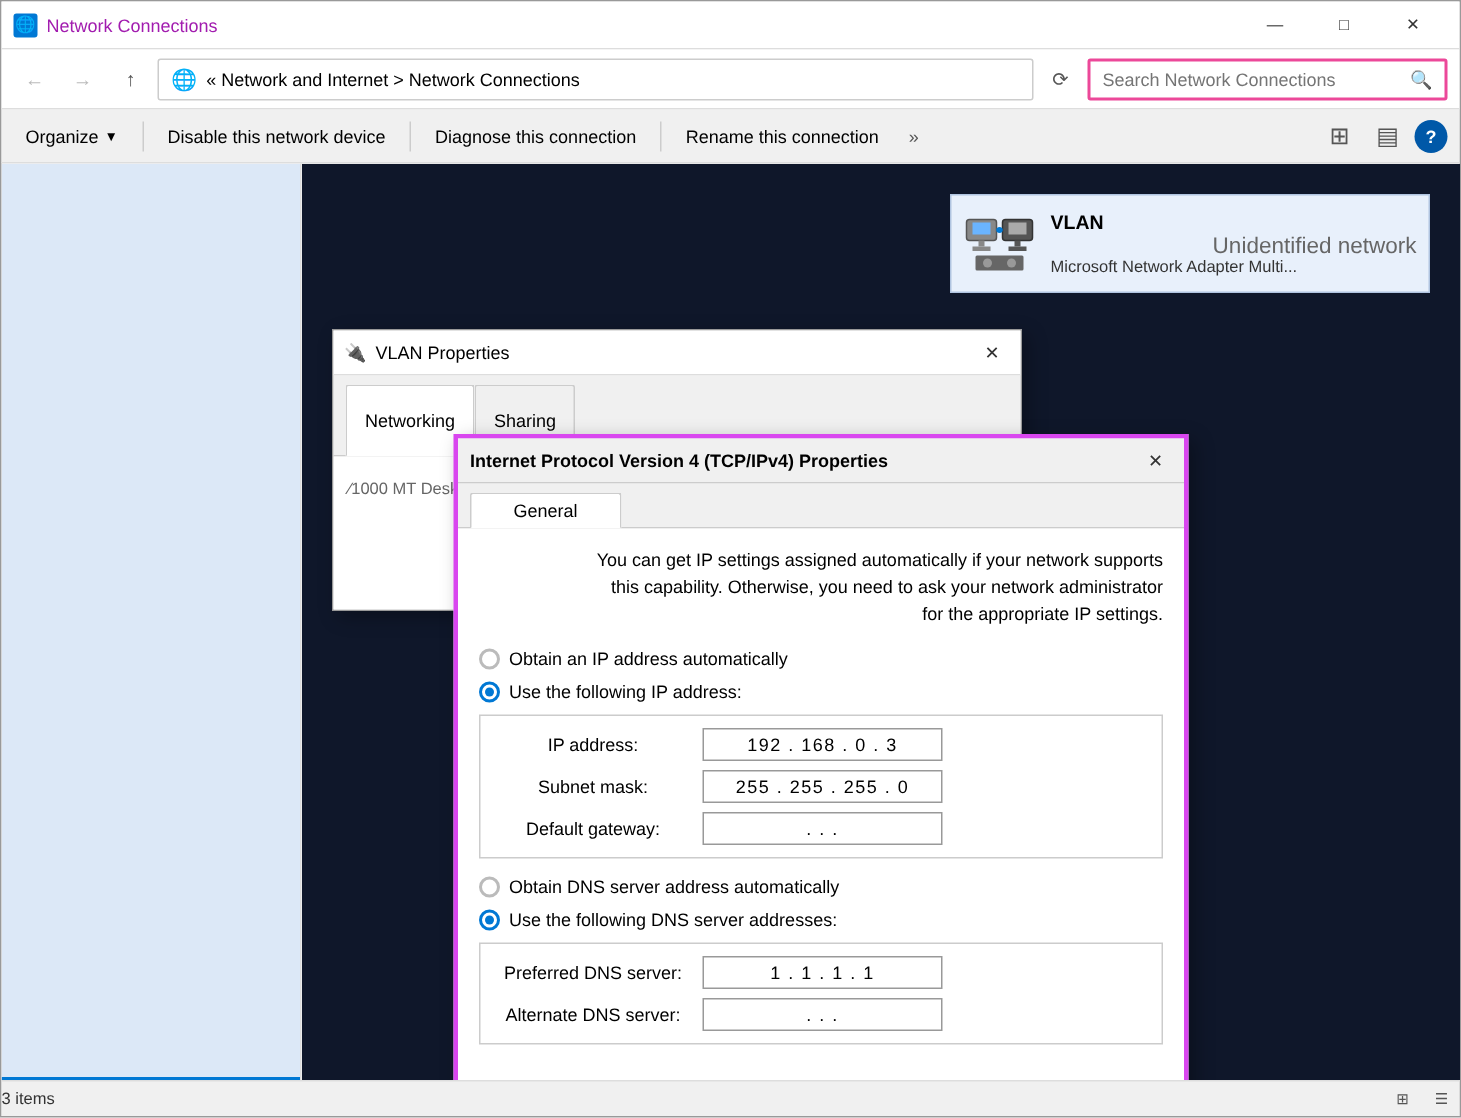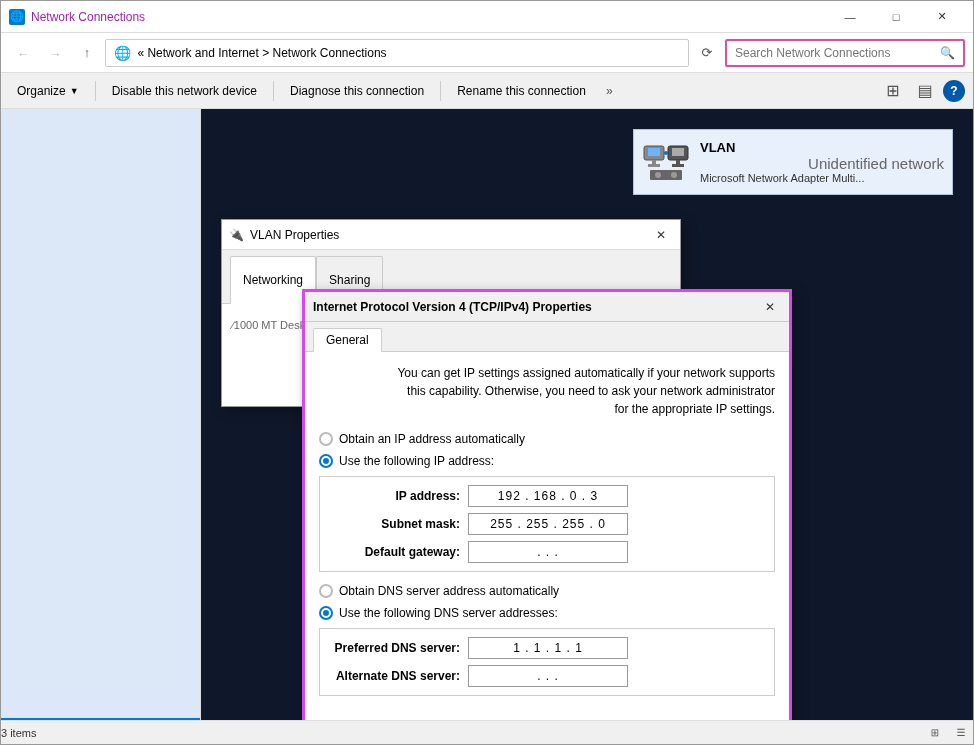--- a/index.html
+++ b/index.html
@@ -291,21 +291,21 @@
       background: #f0f0f0;
       border-bottom: 1px solid #ccc;
     }
     .ipv4-tab-strip {
       display: flex;
       background: #f0f0f0;
       padding: 6px 8px 0 8px;
       border-bottom: 1px solid #ccc;
     }
     .ipv4-tab {
-      padding: 4px 12px;
+      padding: 4px 28px;
       border: 1px solid #ccc;
       border-bottom: none;
       background: #e0e0e0;
       cursor: pointer;
       font-size: 12px;
       border-radius: 2px 2px 0 0;
     }
     .ipv4-tab.active {
       background: #fff;
       border-bottom: 1px solid #fff;
@@ -354,23 +354,22 @@
     .ip-field-row {
       display: flex;
       align-items: center;
       margin-bottom: 6px;
       gap: 8px;
     }
     .ip-field-row:last-child { margin-bottom: 0; }
     .ip-label {
       width: 130px;
       font-size: 12px;
-      text-align: right;
+      text-align: center;
       flex-shrink: 0;
-      font-weight: bold;
     }
     .ip-input-box {
       width: 160px;
       height: 22px;
       border: 1px solid #999;
       background: #fff;
       display: flex;
       align-items: center;
       justify-content: center;
       font-size: 12px;

